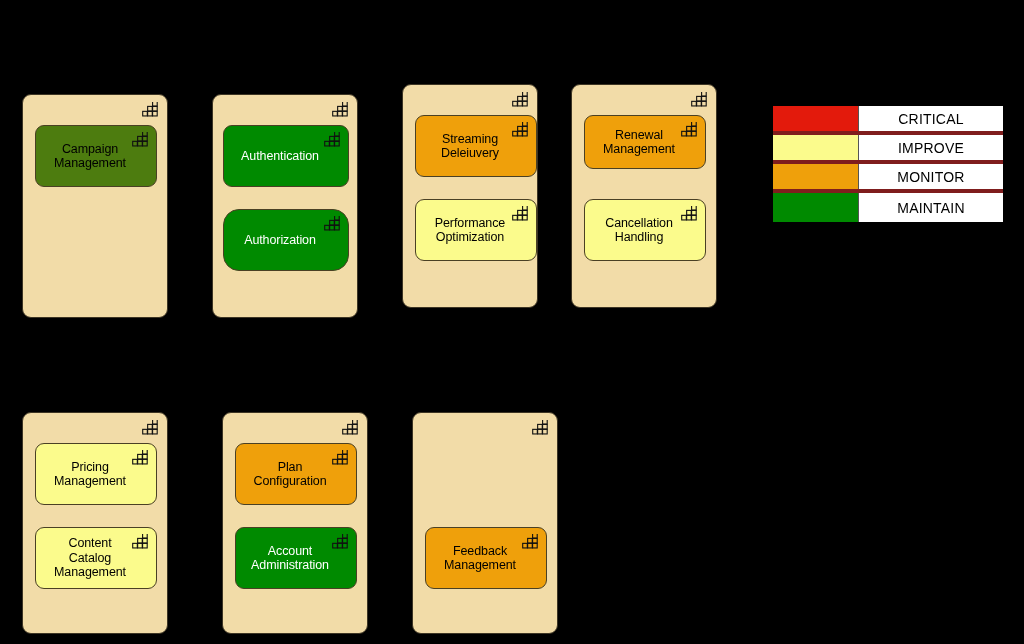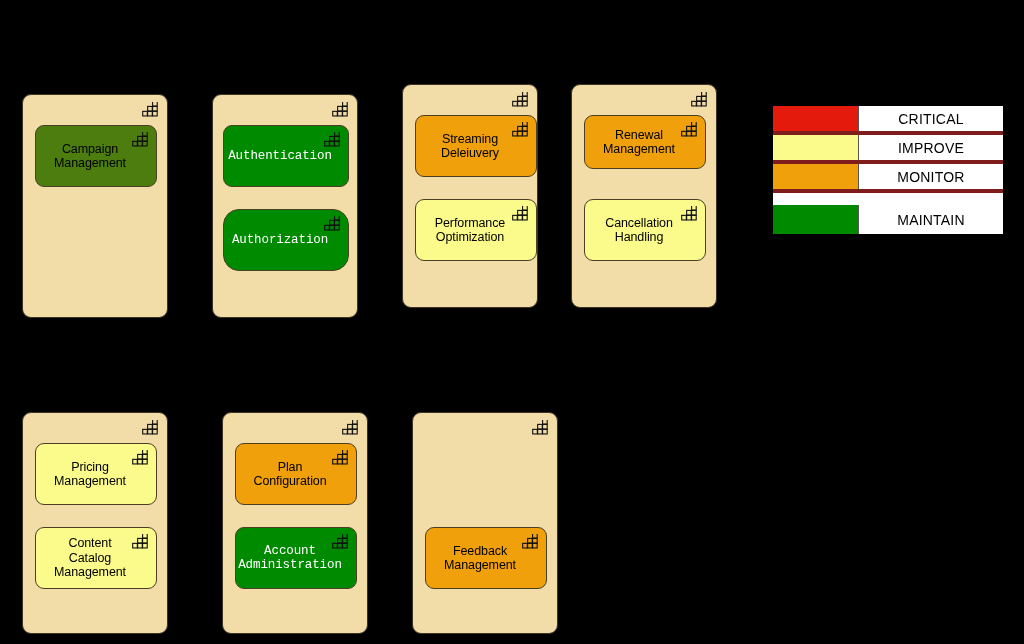--- a/index.html
+++ b/index.html
@@ -40,21 +40,21 @@
     font-size: 12.5px;
     line-height: 14.5px;
     letter-spacing: -0.1px;
     white-space: pre-line;
   }
 
   
   .fill-critical { background: #4d7c0f; }
   .fill-improve  { background: #FBFB8C; }
   .fill-monitor  { background: #EFA00B; }
-  .fill-maintain { background: #008A00; font-family: Liberation Mono, monospace; }
+  .fill-maintain { background: #008A00; }
 
   .txt-dark  { color: #000000; }
   .txt-light { color: #FFFFFF; }
 
   
   .cap-icon {
     position: absolute;
     top: 6px;
     right: 7px;
     width: 17px;
@@ -320,18 +320,18 @@
         <div class="legend-label">CRITICAL</div>
       </div>
       <div class="legend-row" style="height: 29px;">
         <div class="legend-swatch sw-improve"></div>
         <div class="legend-label">IMPROVE</div>
       </div>
       <div class="legend-row" style="height: 29px;">
         <div class="legend-swatch sw-monitor"></div>
         <div class="legend-label">MONITOR</div>
       </div>
-      <div class="legend-row" style="height: 29px; margin-top: 12px;">
+      <div class="legend-row" style="height: 29px;">
         <div class="legend-swatch sw-maintain"></div>
         <div class="legend-label">MAINTAIN</div>
       </div>
     </div>
   </div>
 
 </body></html>

